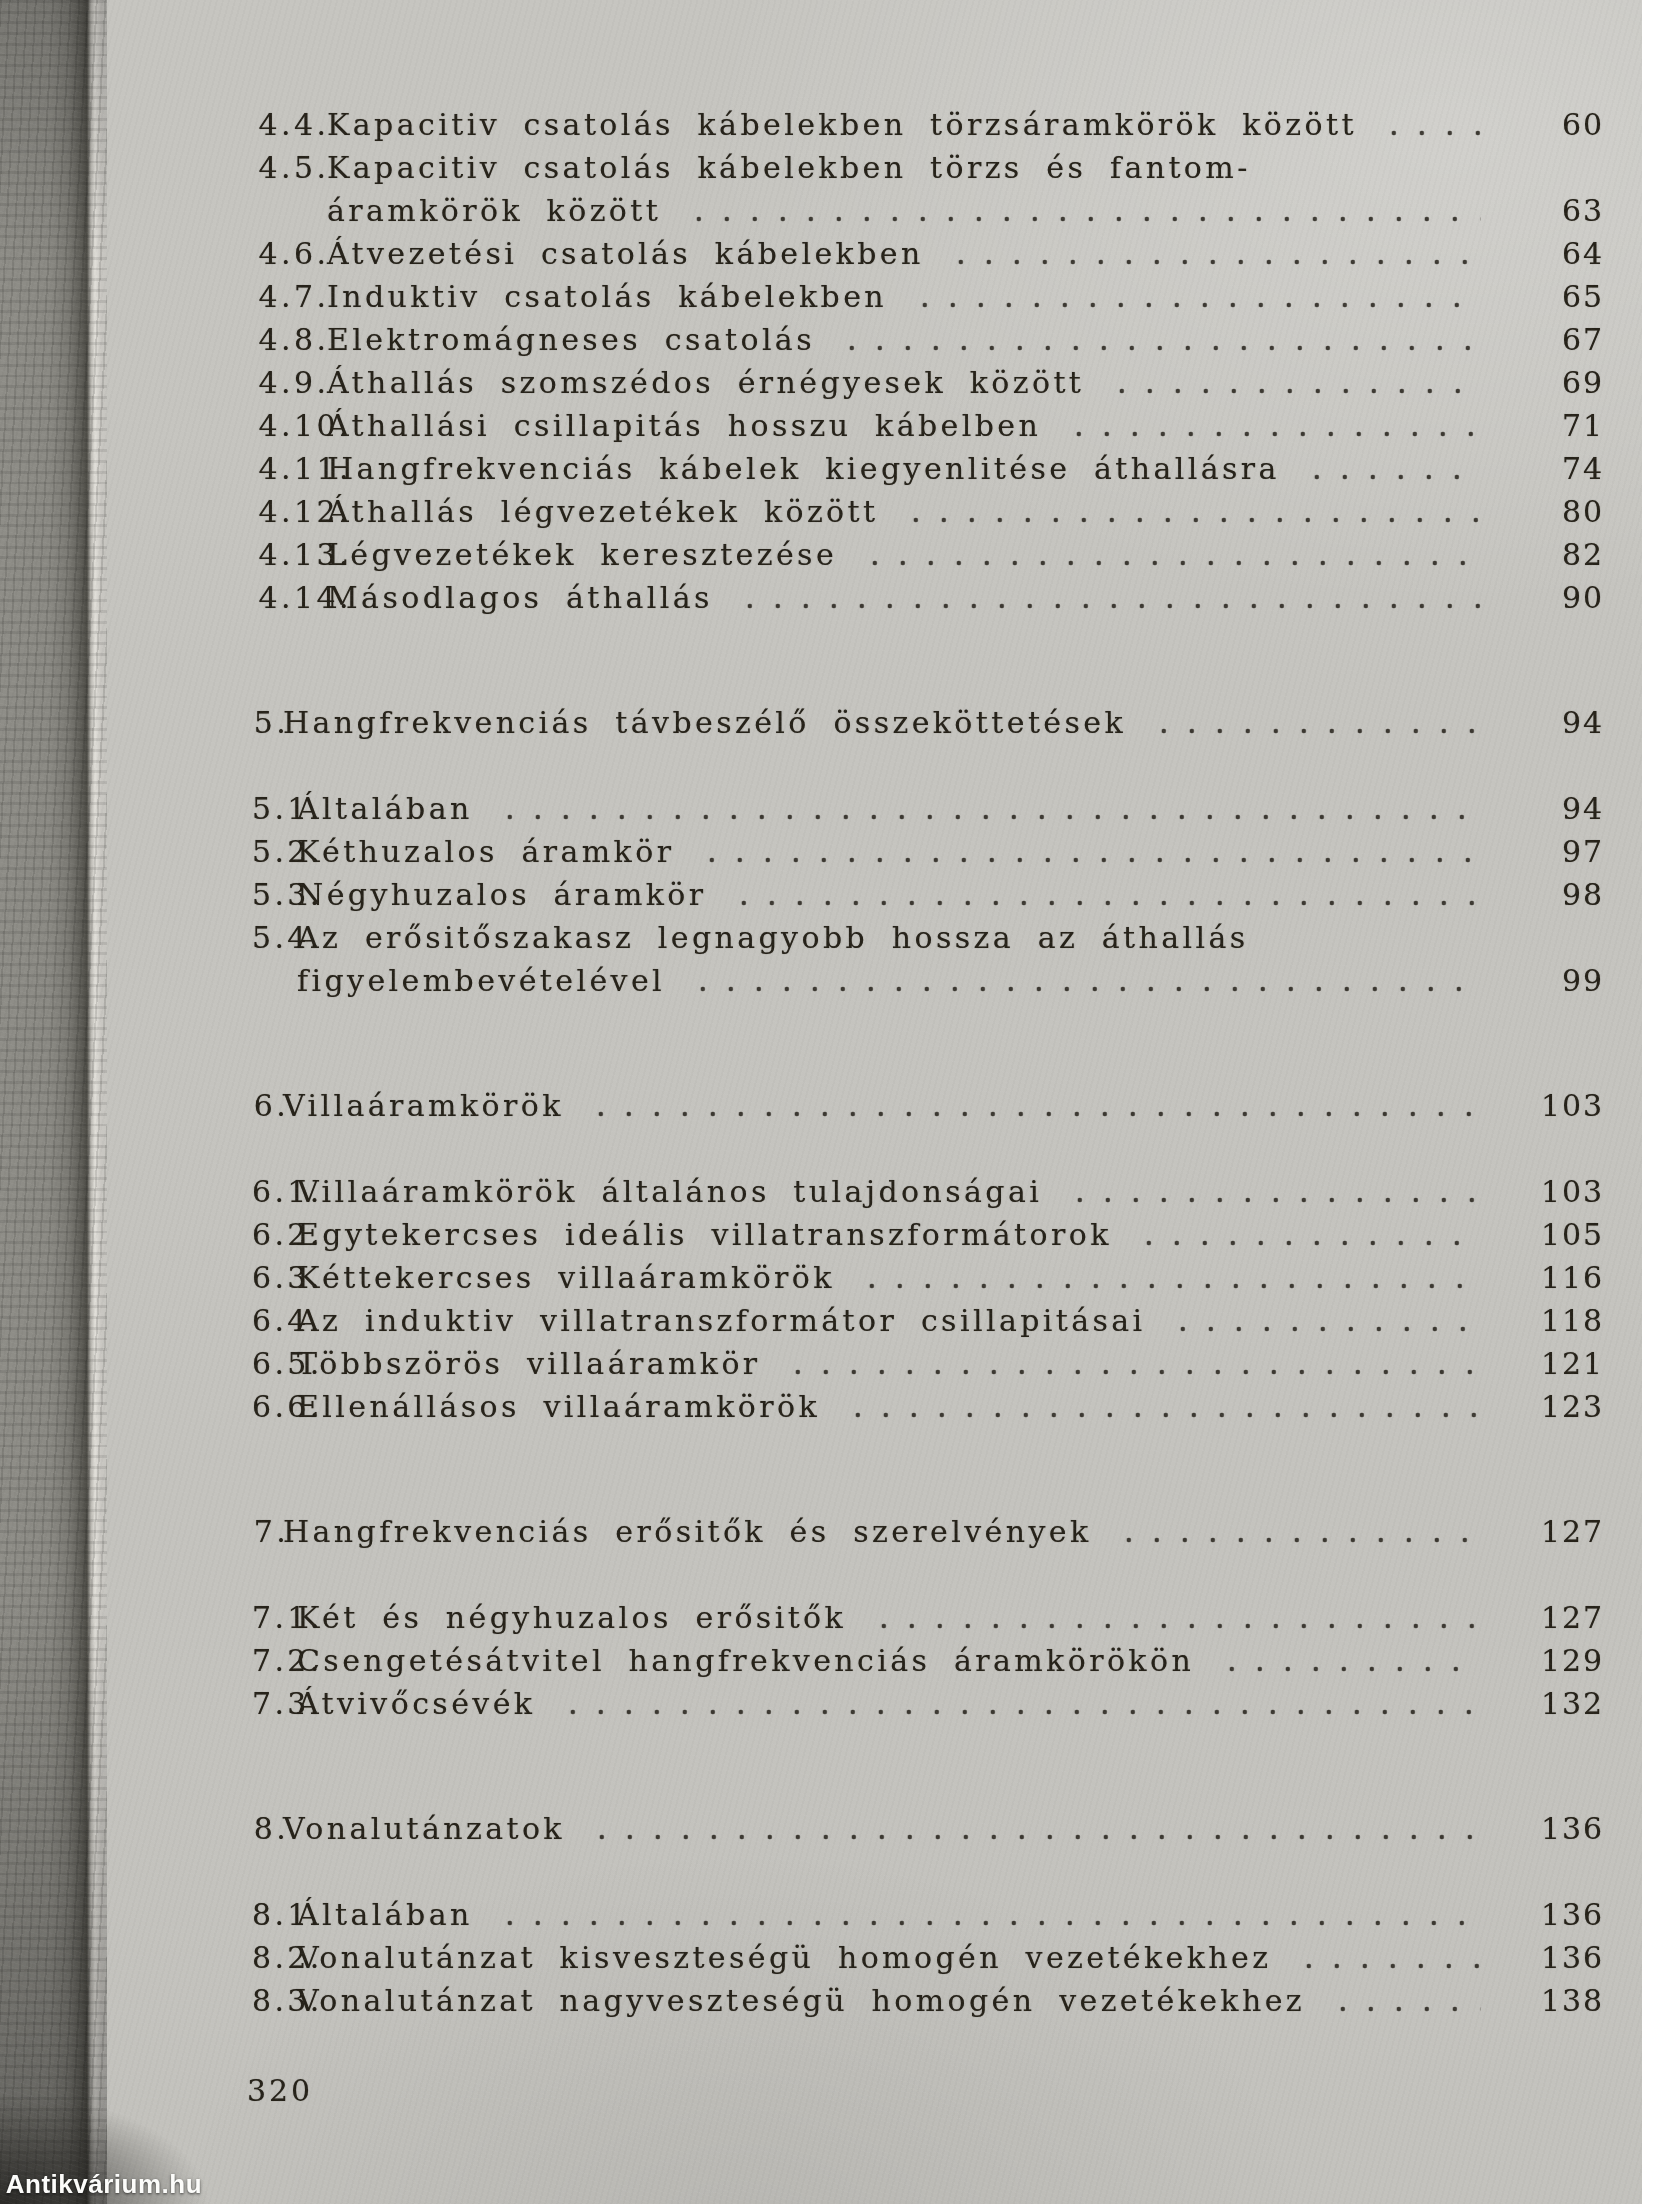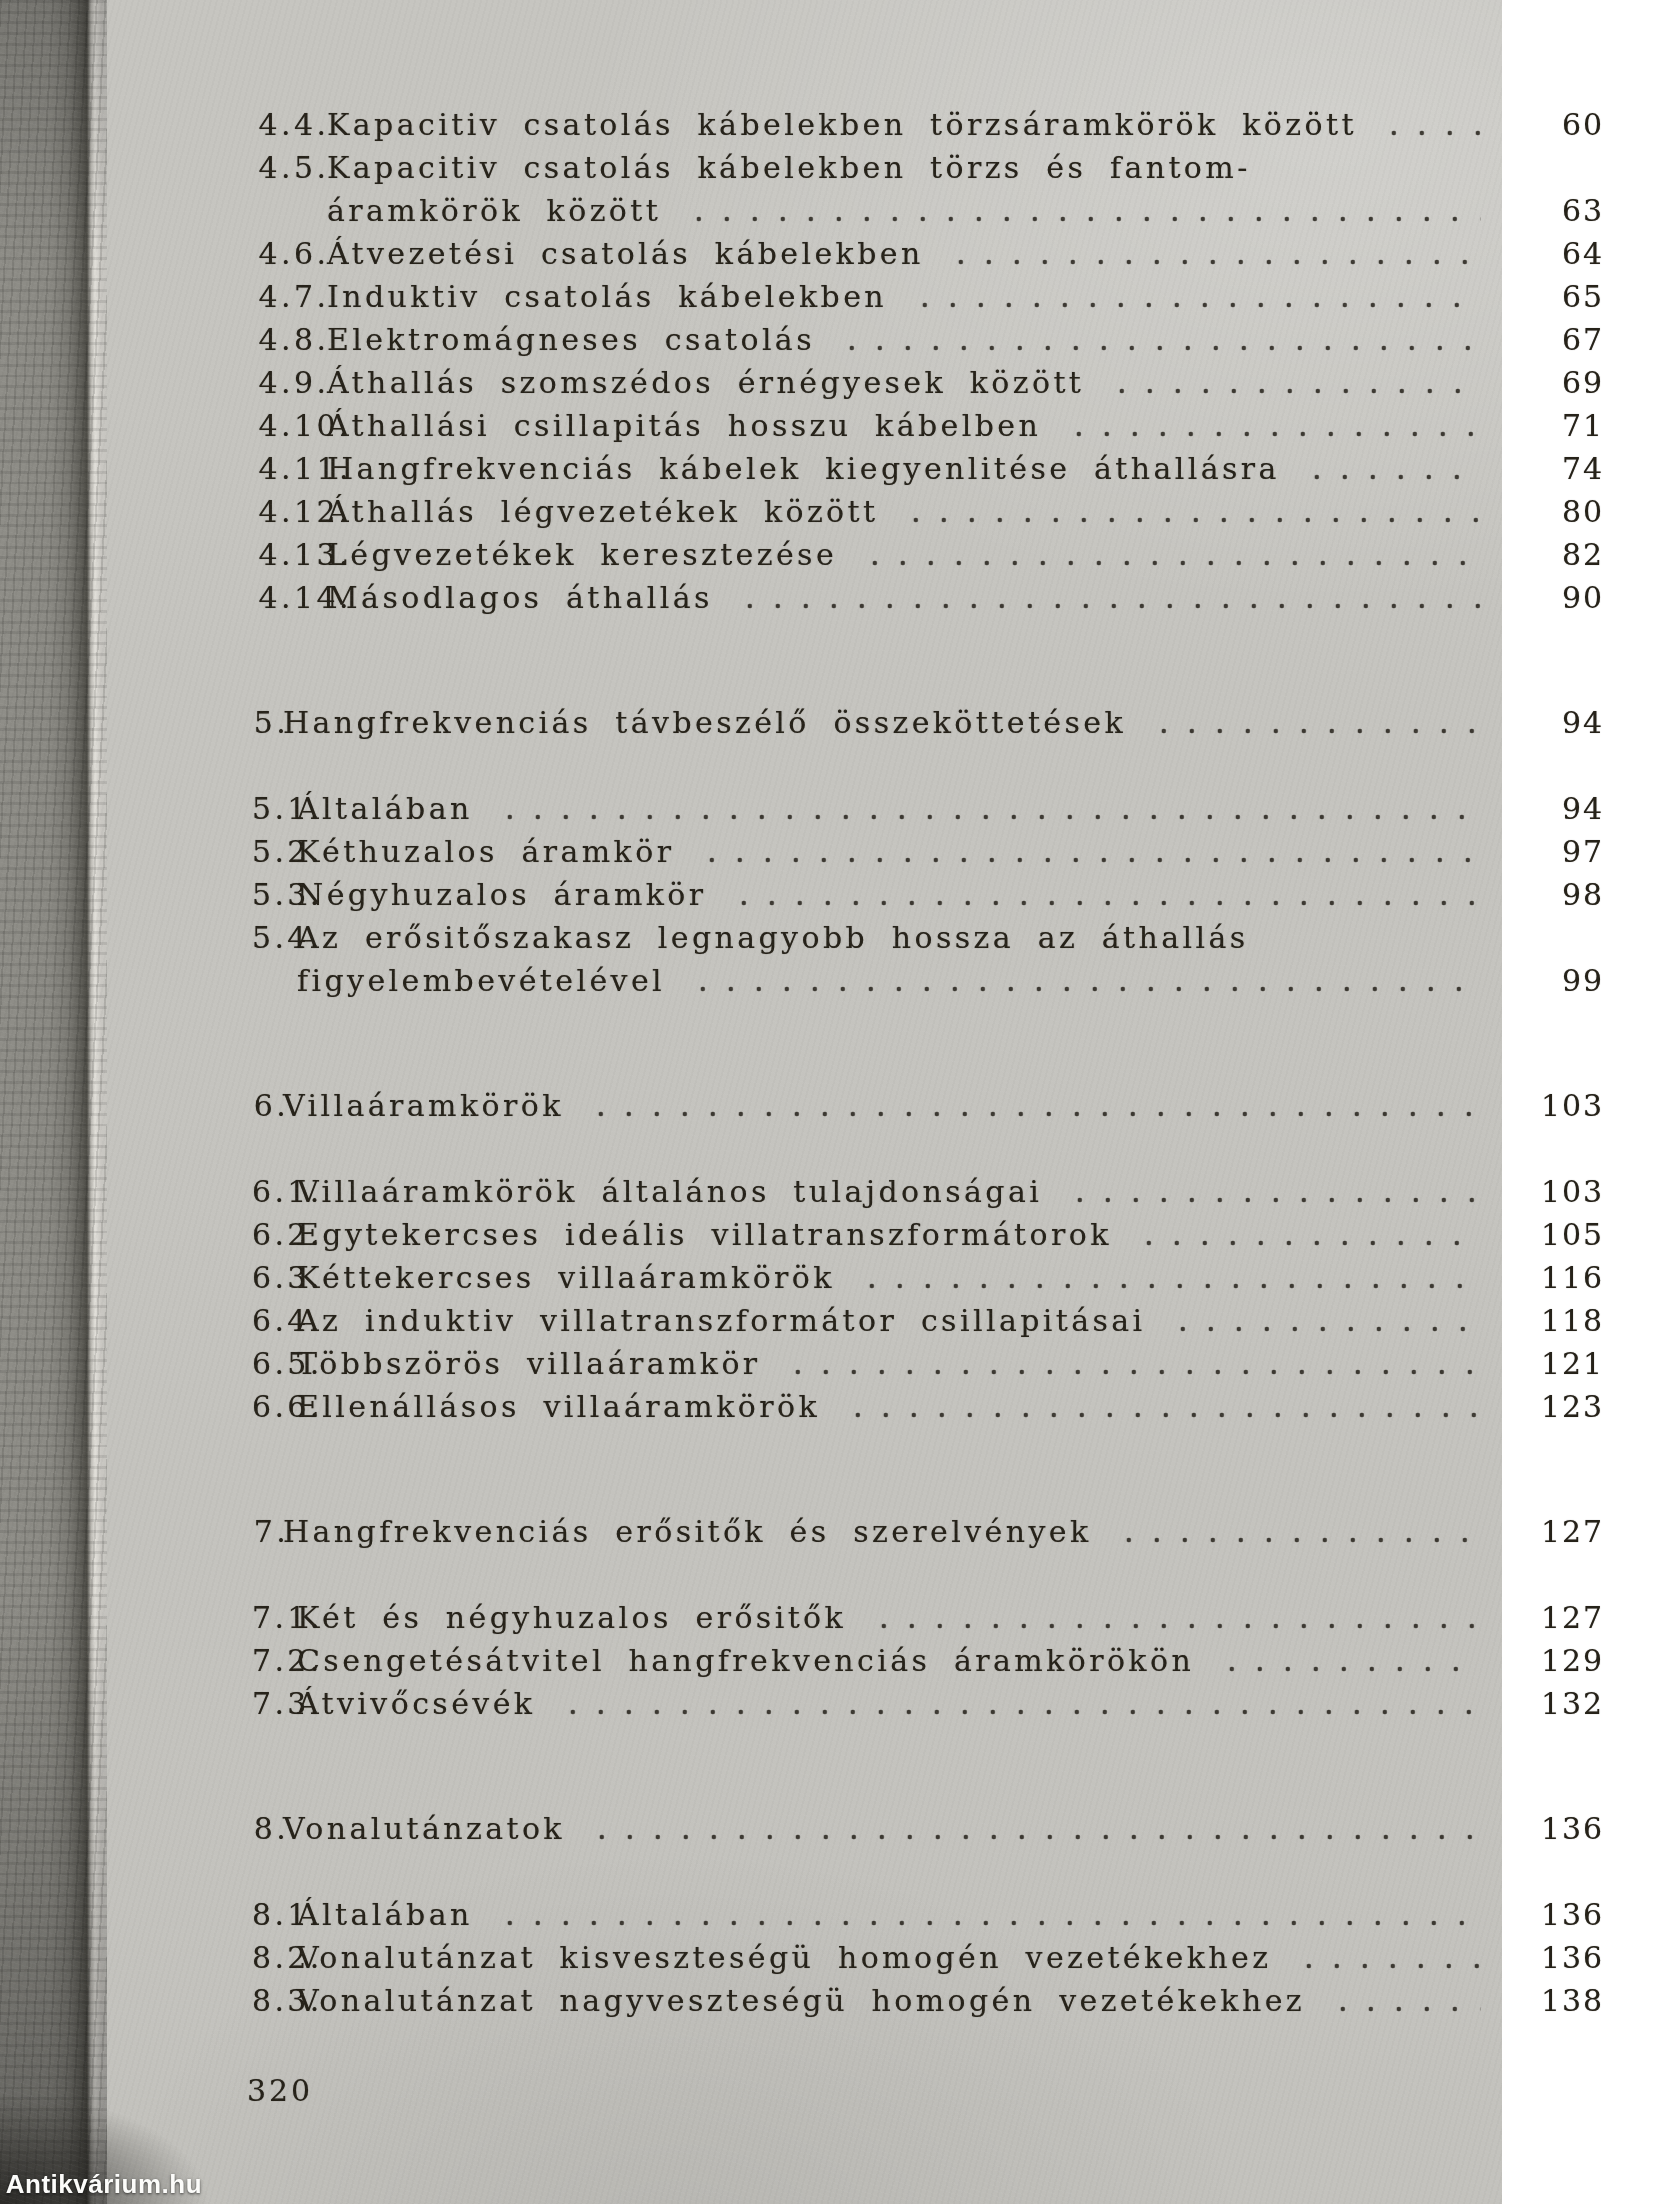--- a/index.html
+++ b/index.html
@@ -1,20 +1,20 @@
 <!DOCTYPE html>
 <html lang="hu"><head>
 <meta charset="utf-8">
 <title>Tartalomjegyzék — scanned book page</title>
 <style>
   * { margin:0; padding:0; box-sizing:border-box; }
   html,body { width:1654px; height:2205px; overflow:hidden; }
 
   .stage {
-    position:relative; width:1502px; height:2205px;
+    position:relative; width:1642px; height:2205px;
     background-color:#c6c5c0;
     background-image:
       radial-gradient(1359px 873px at 88% 6%, rgba(255,255,255,.20), rgba(255,255,255,0) 55%),
       radial-gradient(970px 679px at 45% 102%, rgba(0,0,0,.06), rgba(0,0,0,0) 60%),
       linear-gradient(#c6c5c0,#c3c2bd);
     font-family:"DejaVu Serif", serif;
   }
 
   
   .book-edge {

